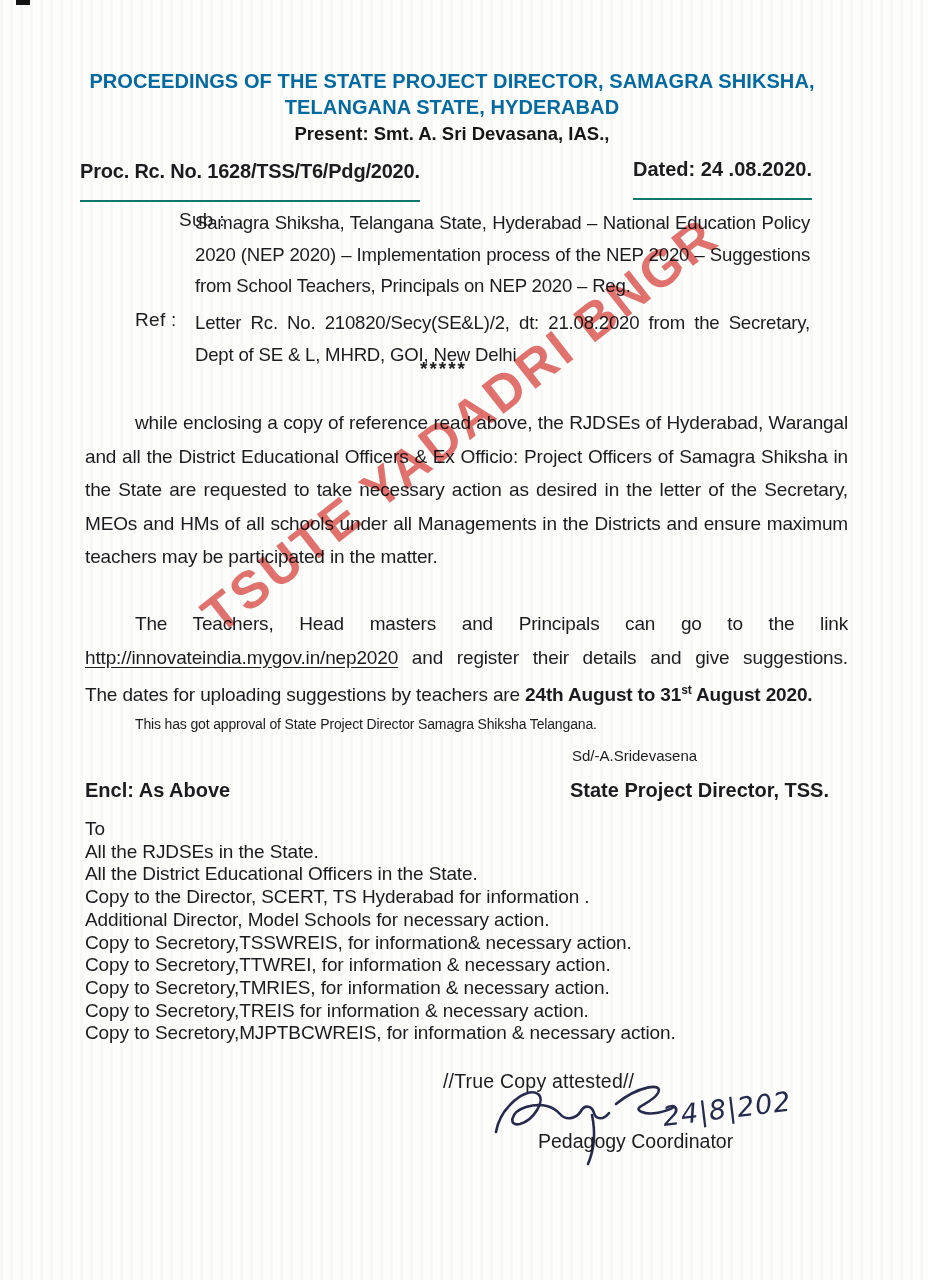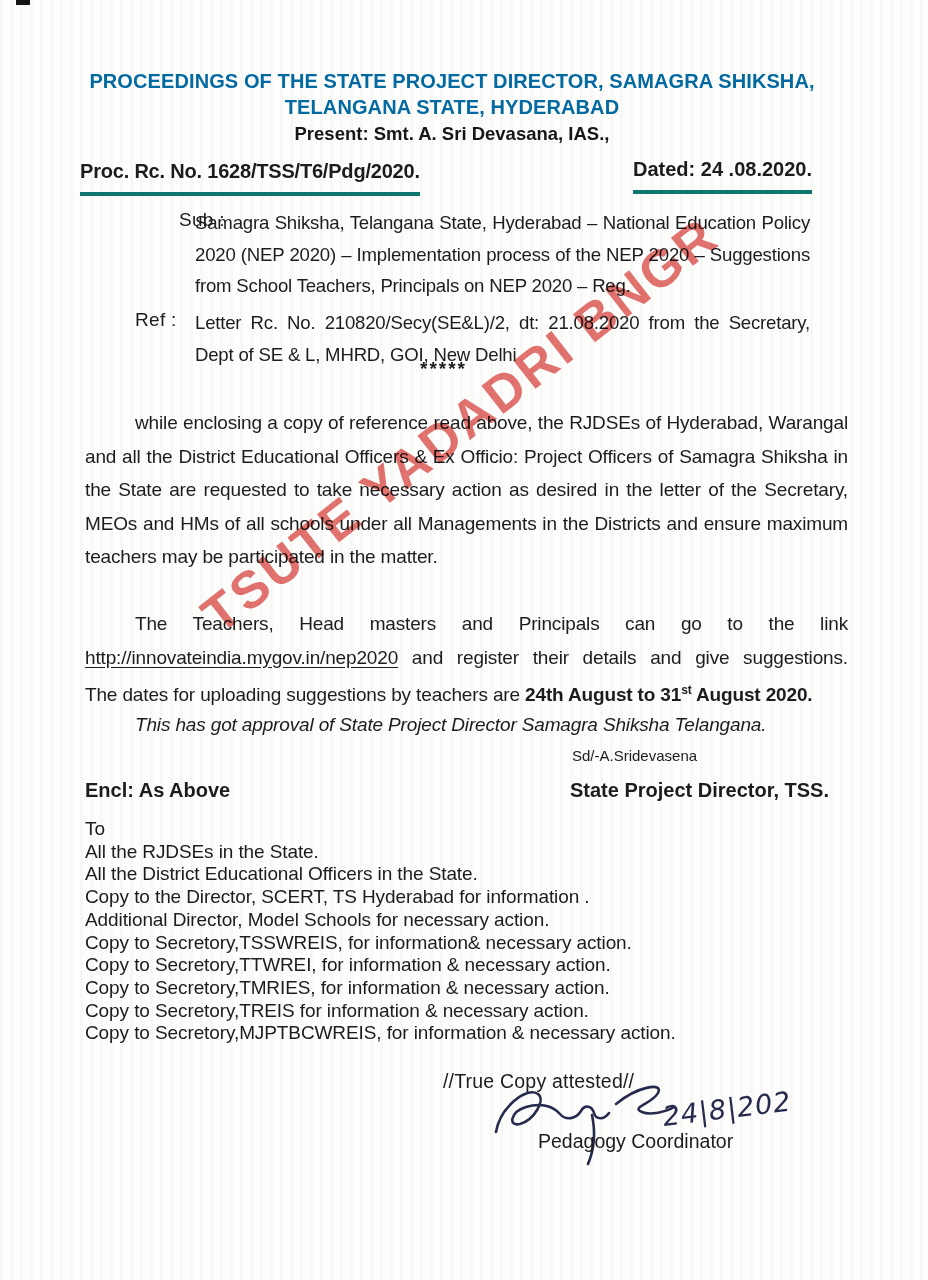--- a/index.html
+++ b/index.html
@@ -12,40 +12,40 @@
     color:#1c1c1e;
   }
   .abs{position:absolute;}
   .scan-dash{position:absolute;left:16px;top:0;width:14px;height:5px;background:#141414;}
 
   
   .doc-header{left:0;top:68px;width:904px;text-align:center;}
   .doc-header .h1{font-size:20px;font-weight:bold;color:#0369a1;letter-spacing:.1px;line-height:26px;}
   .doc-header .present{font-size:18.5px;font-weight:bold;margin-top:3px;color:#161616;}
 
-  .u2{border-bottom:4px solid #0f766e;padding-bottom:9px;display:inline-block;}
+  .u2{border-bottom:2px solid #0f766e;padding-bottom:17px;display:inline-block;}
   .proc-no{left:80px;top:160px;font-size:20px;font-weight:bold;letter-spacing:-0.2px;}
   .dated{left:633px;top:158px;font-size:20px;font-weight:bold;}
 
   
   .label{font-size:19px;letter-spacing:.3px;}
   .sub-label{left:135px;top:209px;margin-left:44px;}
   .sub-text{left:195px;top:207px;width:615px;font-size:18.6px;line-height:31.5px;letter-spacing:-0.2px;}
   .ref-label{left:135px;top:309px;}
   .ref-text{left:195px;top:307px;width:615px;font-size:18.6px;line-height:31.5px;letter-spacing:-0.2px;}
   .stars{left:420px;top:358px;font-size:19px;font-weight:bold;letter-spacing:2px;}
 
   .jline{text-align:justify;text-align-last:justify;}
   .jlast{text-align:left;}
   .indent{padding-left:50px;}
 
   
   .para1{left:85px;top:406px;width:763px;font-size:19px;line-height:33.6px;letter-spacing:-0.15px;}
   .para2{left:85px;top:607px;width:763px;font-size:19px;line-height:33.6px;letter-spacing:-0.15px;}
-  .para3{left:85px;top:708px;width:763px;font-size:19px;line-height:33.6px;letter-spacing:-0.15px;font-style:italic;}
+  .para3{left:85px;top:708px;width:763px;font-size:14px;line-height:33.6px;letter-spacing:-0.15px;}
   .link{text-decoration:underline;text-underline-offset:3px;}
   .bold{font-weight:bold;}
   sup{font-size:12px;}
 
   .sd-line{left:572px;top:747px;font-size:15px;}
   .encl{left:85px;top:779px;font-size:20px;font-weight:bold;}
   .spd{left:570px;top:779px;font-size:20px;font-weight:bold;}
 
   .dist{left:85px;top:818px;font-size:19px;line-height:22.7px;letter-spacing:-0.1px;}
 

